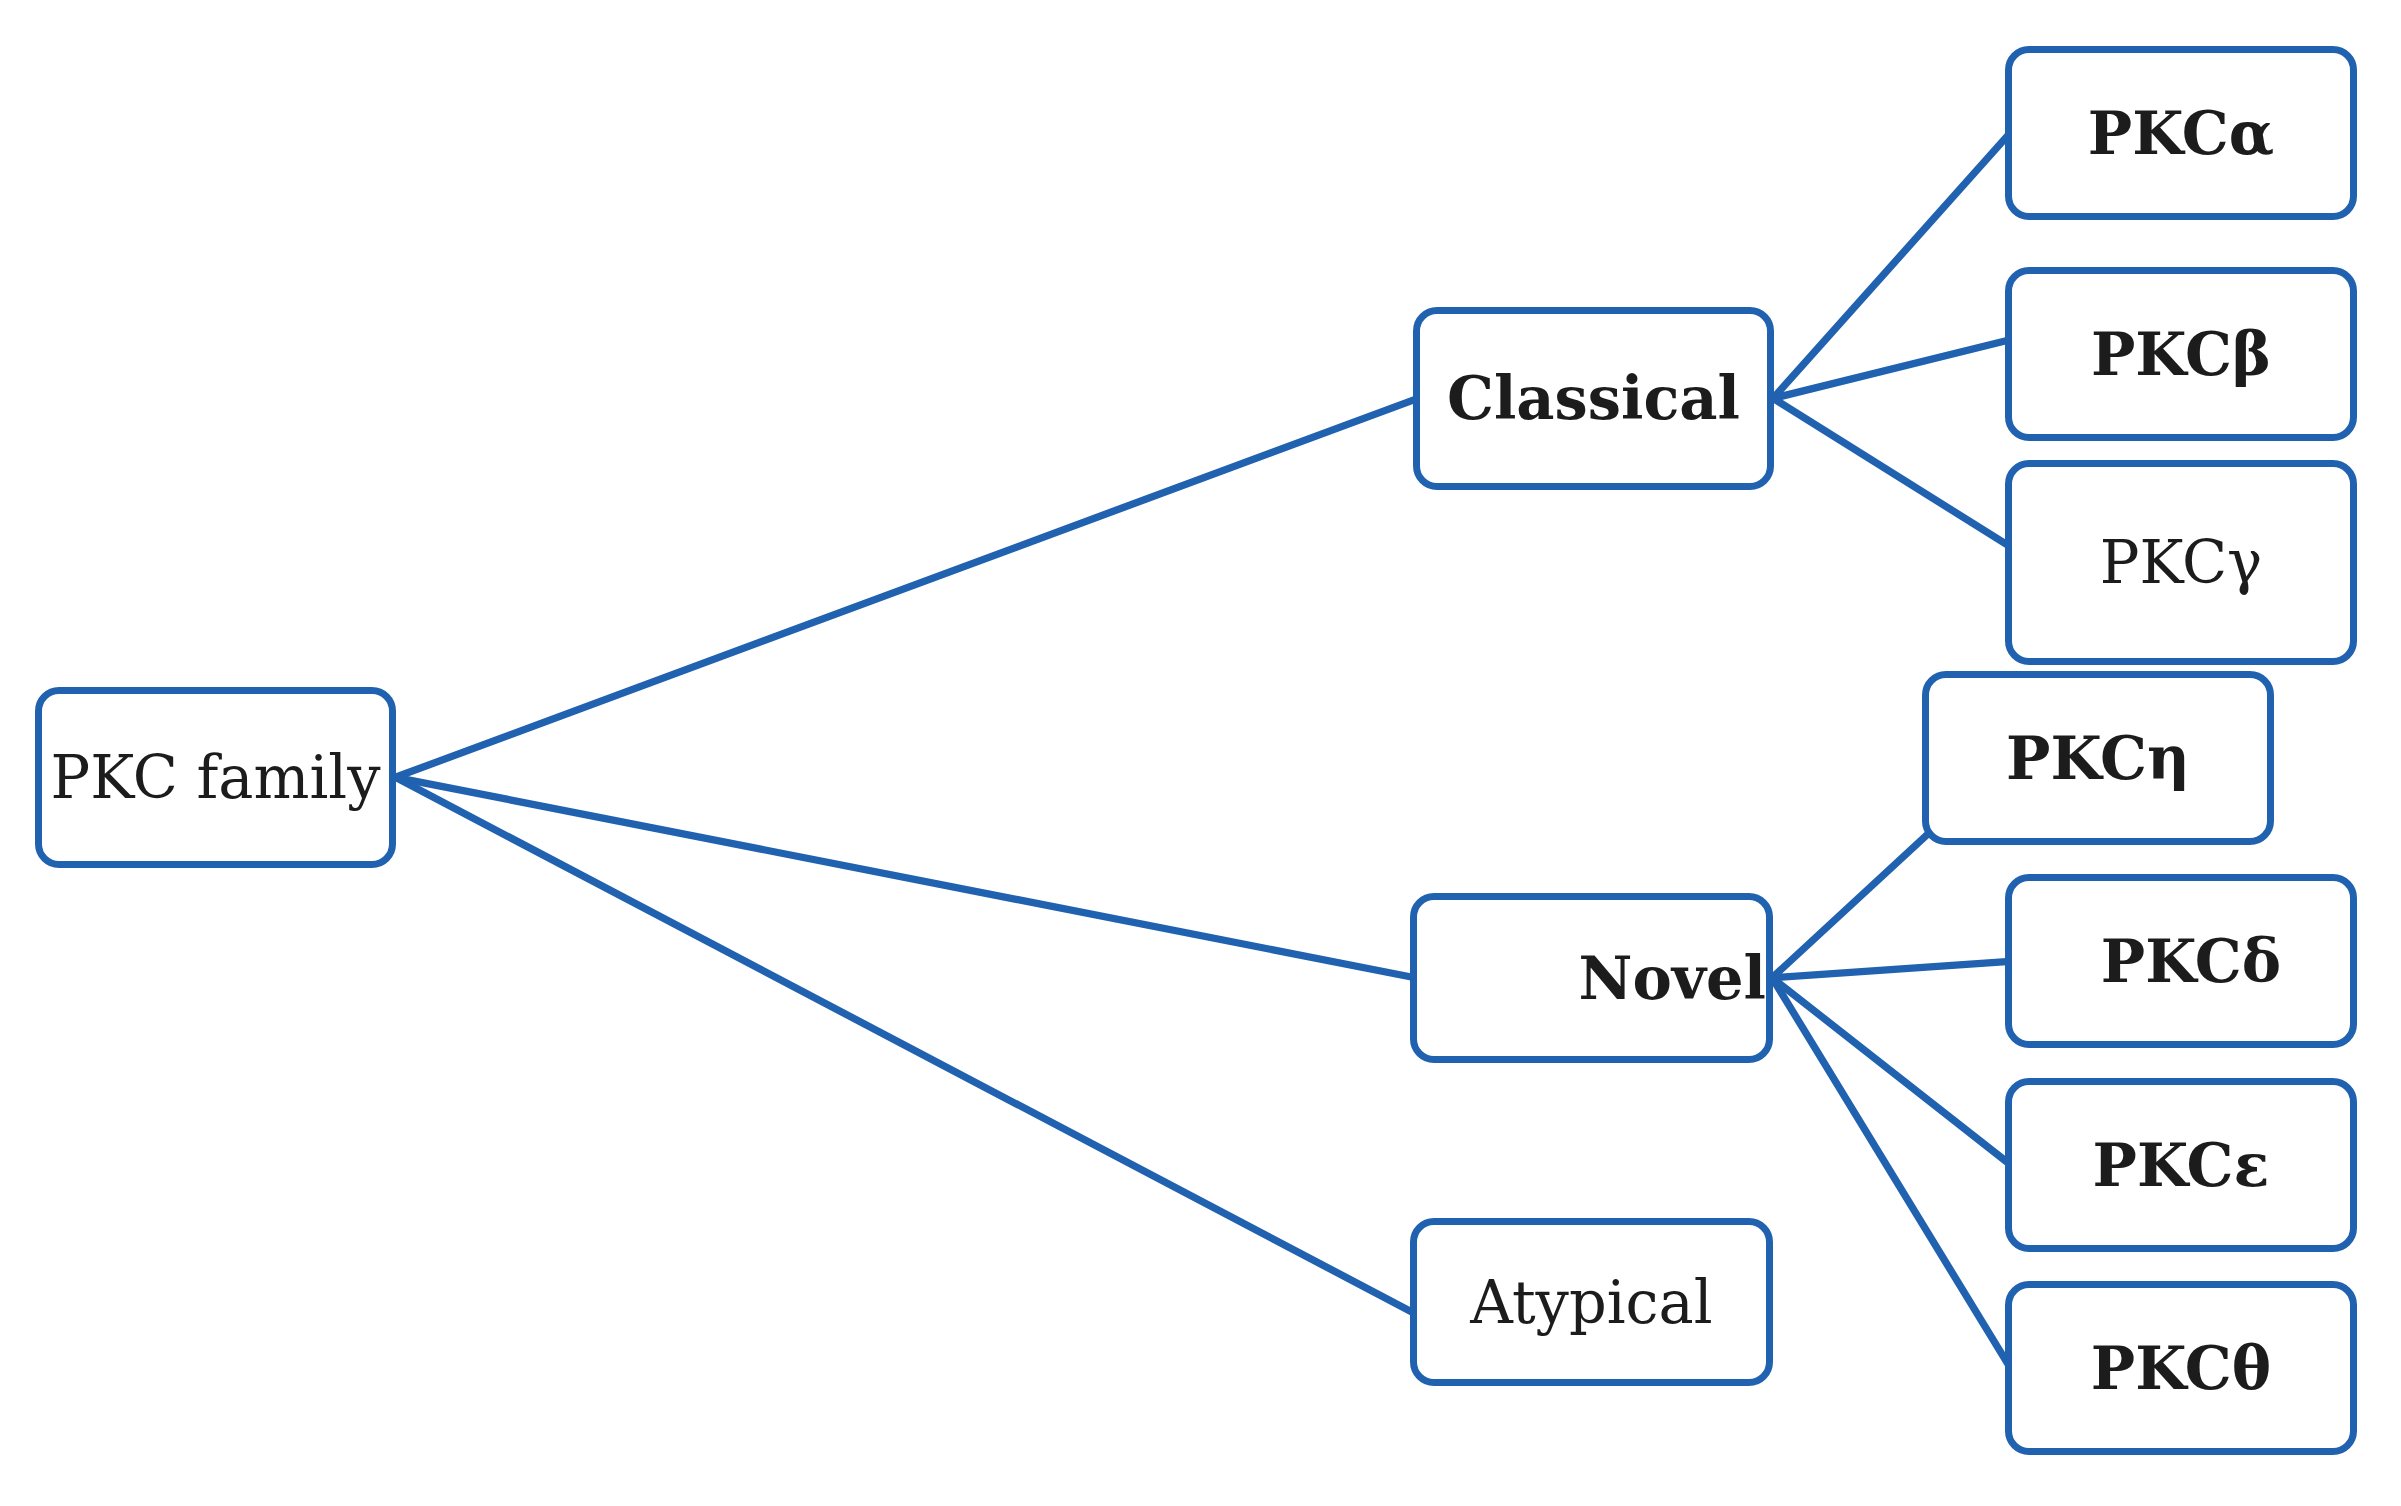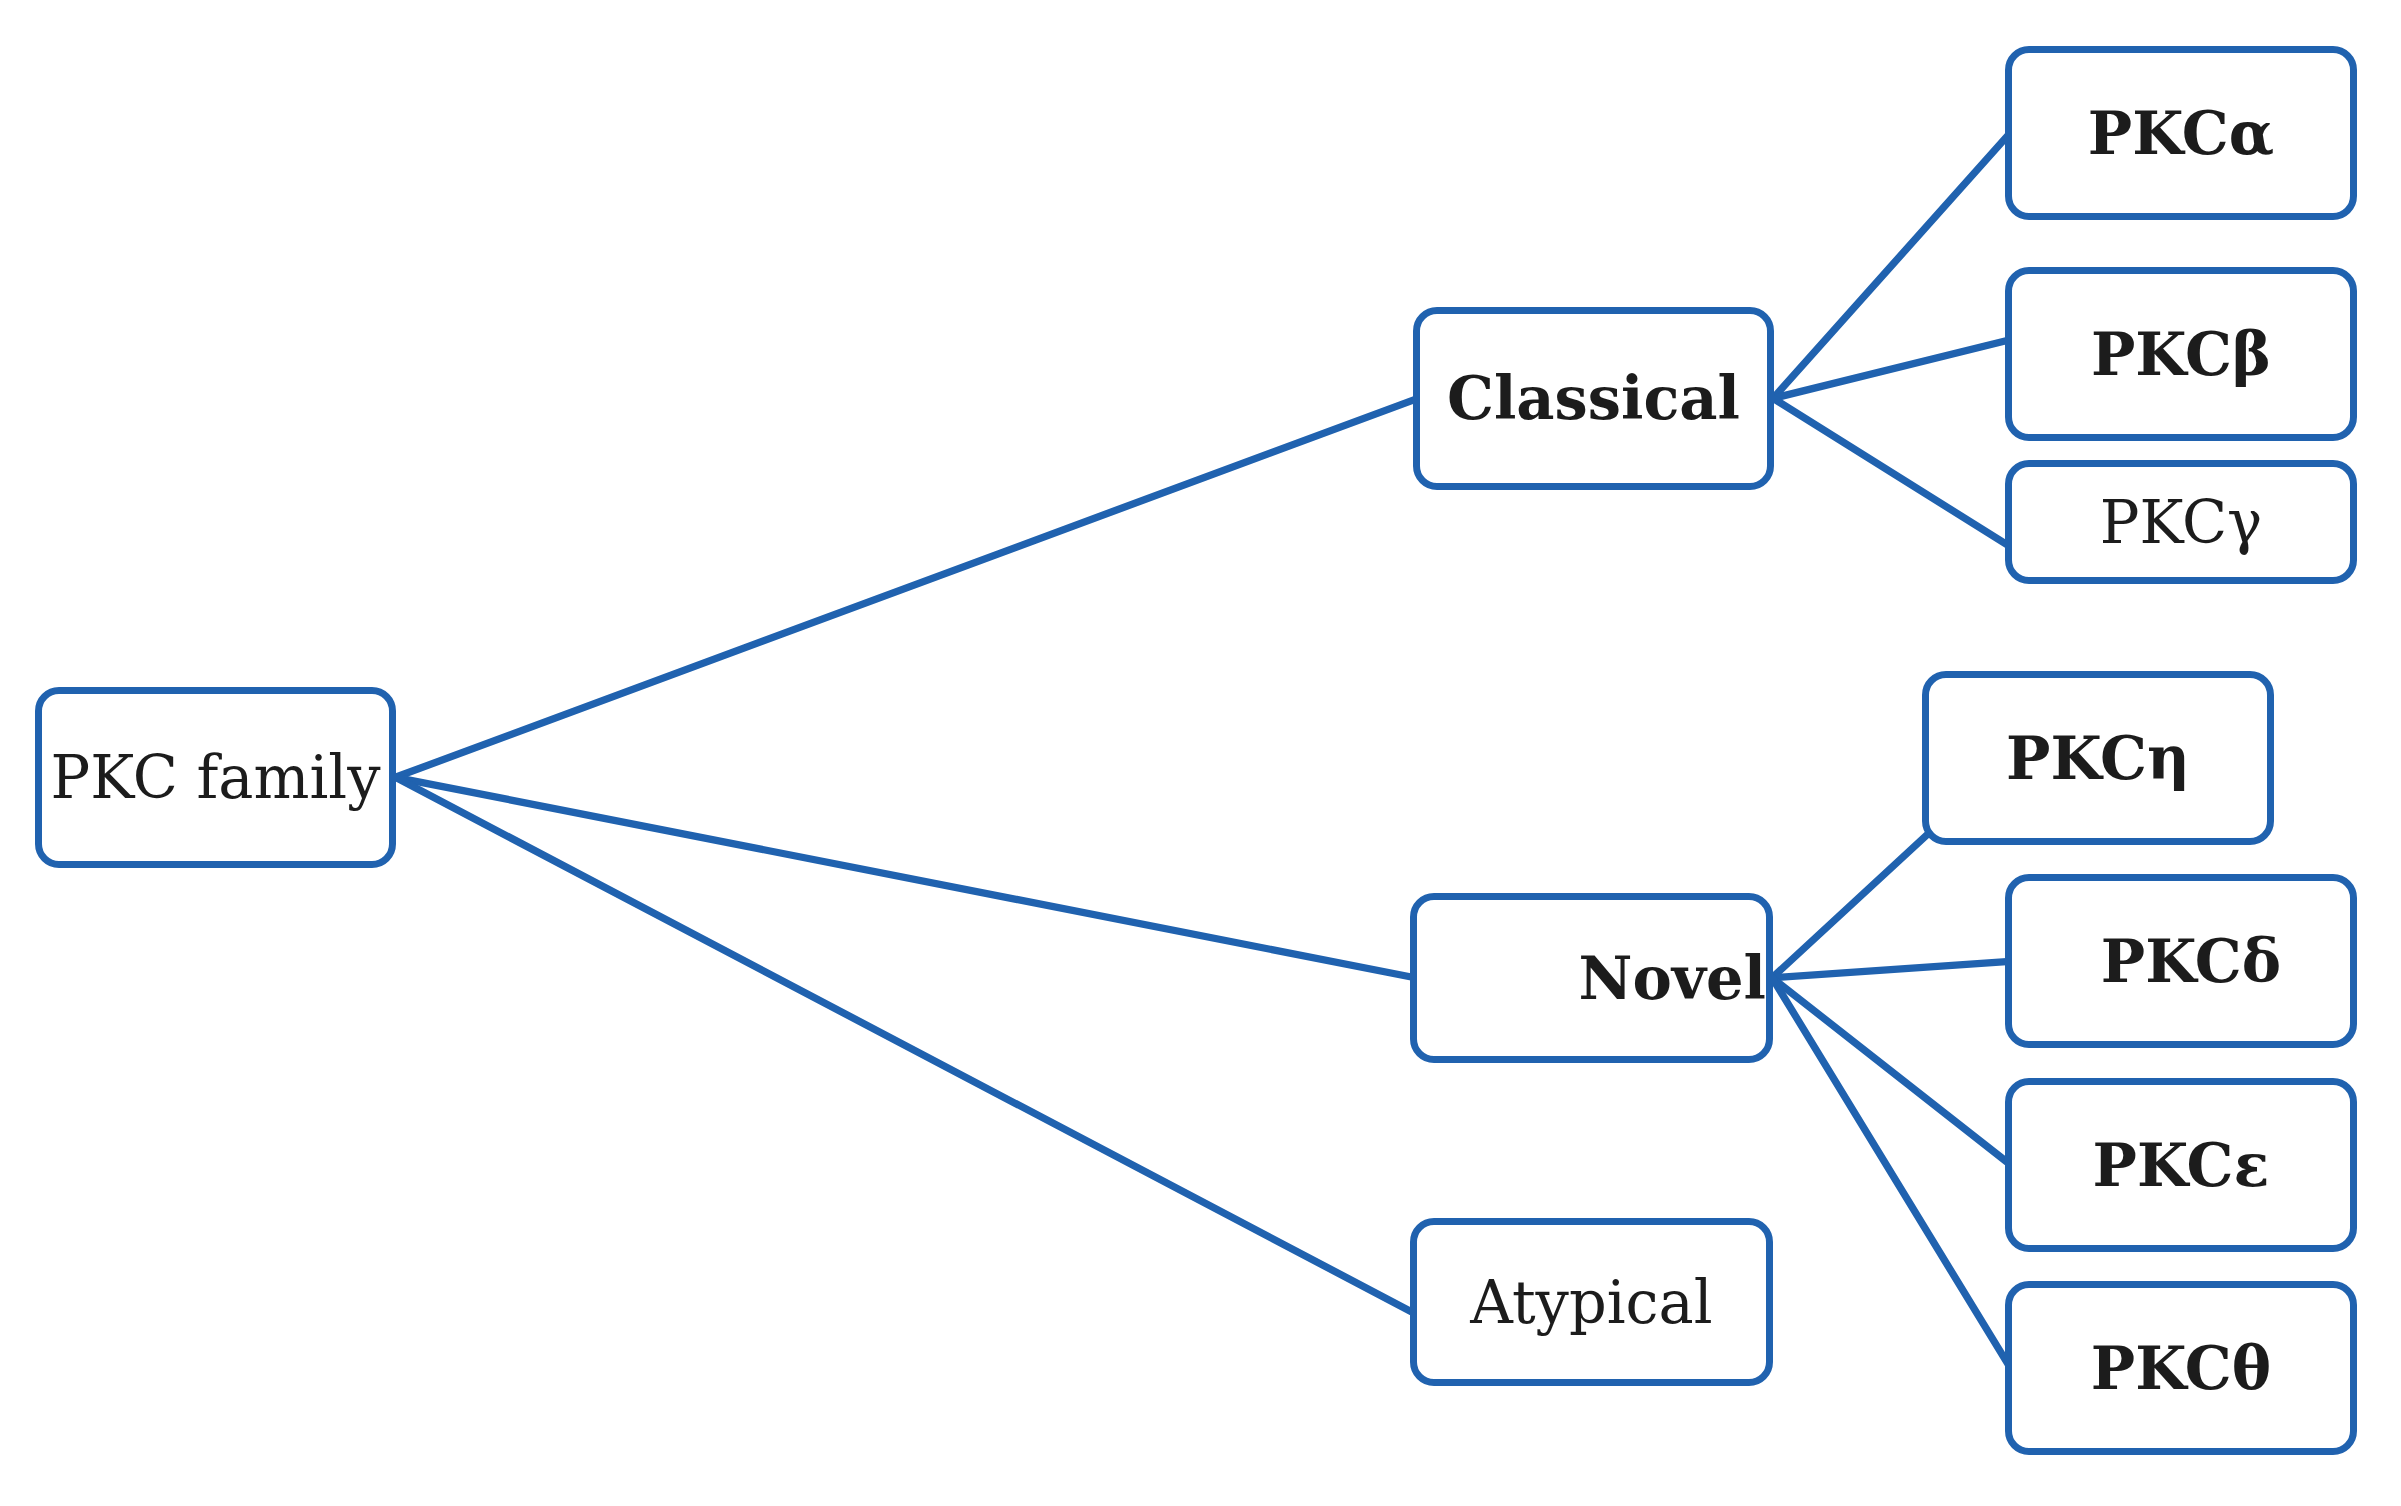--- a/index.html
+++ b/index.html
@@ -68,21 +68,21 @@
       </div>
       <div class="node" style="left: 1410px; top: 1218px; width: 363px; height: 168px; border-color: rgb(32, 98, 175); color: rgb(28, 28, 28);">
         <span>Atypical</span>
       </div>
       <div class="node bold" style="left: 2005px; top: 46px; width: 352px; height: 174px; border-color: rgb(32, 98, 175); color: rgb(28, 28, 28);">
         <span>PKCα</span>
       </div>
       <div class="node bold" style="left: 2005px; top: 253px; width: 352px; height: 174px; border-color: rgb(32, 98, 175); color: rgb(28, 28, 28); margin-top: 14px;">
         <span>PKCβ</span>
       </div>
-      <div class="node" style="left: 2005px; top: 460px; width: 352px; height: 124px; border-color: rgb(32, 98, 175); color: rgb(28, 28, 28);">
+      <div class="node" style="left: 2005px; top: 460px; width: 352px; height: 205px; border-color: rgb(32, 98, 175); color: rgb(28, 28, 28);">
         <span>PKCγ</span>
       </div>
       <div class="node bold" style="left: 1922px; top: 671px; width: 352px; height: 174px; border-color: rgb(32, 98, 175); color: rgb(28, 28, 28);">
         <span>PKCη</span>
       </div>
       <div class="node bold" style="left: 2005px; top: 874px; width: 352px; height: 174px; border-color: rgb(32, 98, 175); color: rgb(28, 28, 28); padding-left: 20px;">
         <span>PKCδ</span>
       </div>
       <div class="node bold" style="left: 2005px; top: 1078px; width: 352px; height: 174px; border-color: rgb(32, 98, 175); color: rgb(28, 28, 28);">
         <span>PKCε</span>

